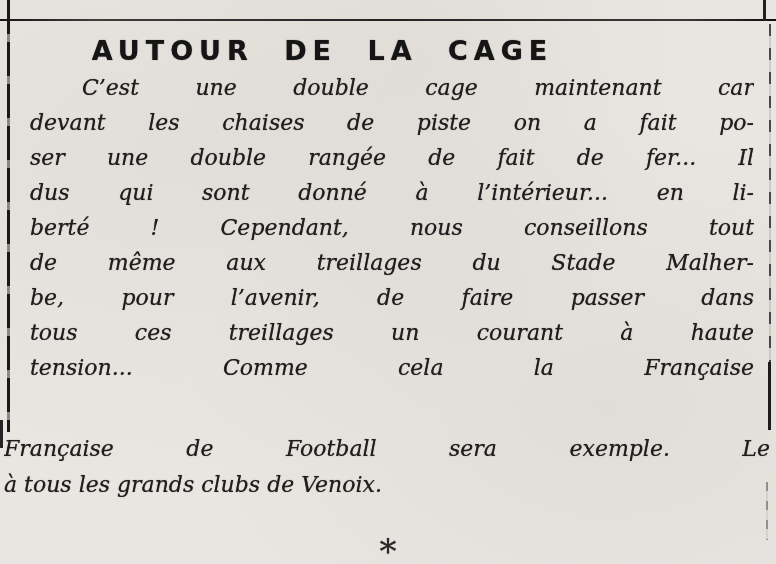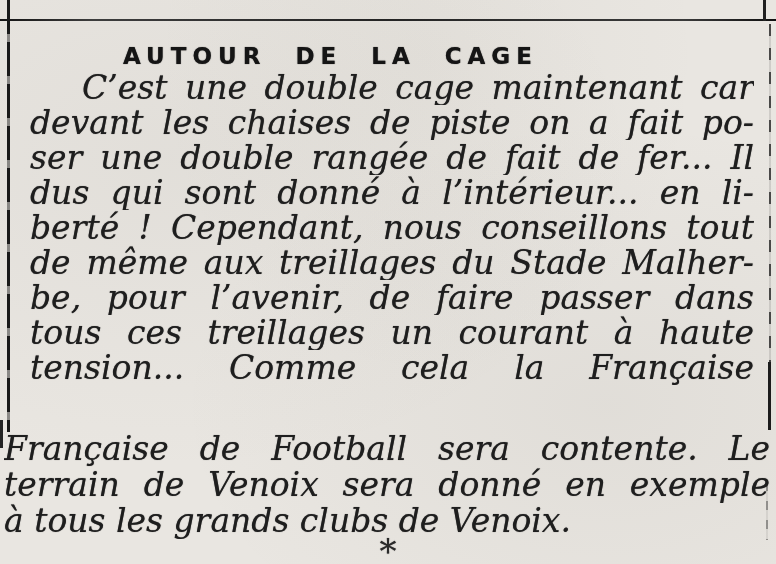--- a/index.html
+++ b/index.html
@@ -48,36 +48,36 @@
     background: repeating-linear-gradient(180deg,
       rgba(20,20,20,0.4) 0px, rgba(20,20,20,0.4) 9px,
       rgba(20,20,20,0.08) 9px, rgba(20,20,20,0.08) 19px);
   }
   .rule-left-bottom-frag {
     position: absolute; top: 420px; left: 0px; width: 3px; height: 28px;
     background: #242424;
   }
 
   .headline {
-    margin: 16px;
+    margin: 8px;
     position: absolute; top: 27px; left: 0; width: 629px;
     font-family: "DejaVu Sans", sans-serif;
     font-weight: bold;
-    font-size: 23px;
+    font-size: 27px;
     letter-spacing: 6px;
     word-spacing: 15px;
     text-align: center;
     color: #151515;
     text-shadow: 0 0 1px rgba(20,20,20,0.8);
   }
 
   .para {
     position: absolute;
     font-style: italic;
-    font-size: 33px;
+    font-size: 22px;
     color: #1e1e1e;
     text-shadow: 0 0 0.8px rgba(30,30,30,0.75);
   }
   .para .line {
     height: 35px;
     line-height: 35px;
     text-align: justify;
     text-align-last: justify;
     overflow: hidden;
   }
@@ -117,20 +117,19 @@
     <div class="line">ser une double rangée de fait de fer... Il</div>
     <div class="line">dus qui sont donné à l’intérieur... en li-</div>
     <div class="line">berté ! Cependant, nous conseillons tout</div>
     <div class="line">de même aux treillages du Stade Malher-</div>
     <div class="line">be, pour l’avenir, de faire passer dans</div>
     <div class="line">tous ces treillages un courant à haute</div>
     <div class="line">tension... Comme cela la Française</div>
   </div>
 
   <div class="para para-2">
-    <div class="line">Française de Football sera contente. Le</div>
-    <div class="line">terrain de Venoix sera donné en exemple</div>
+    <div class="line">Française de Football sera exemple. Le</div>
     <div class="line last">à tous les grands clubs de Venoix.</div>
   </div>
 
   <div class="separator">*</div>
 
 </div>
 
 </body></html>

